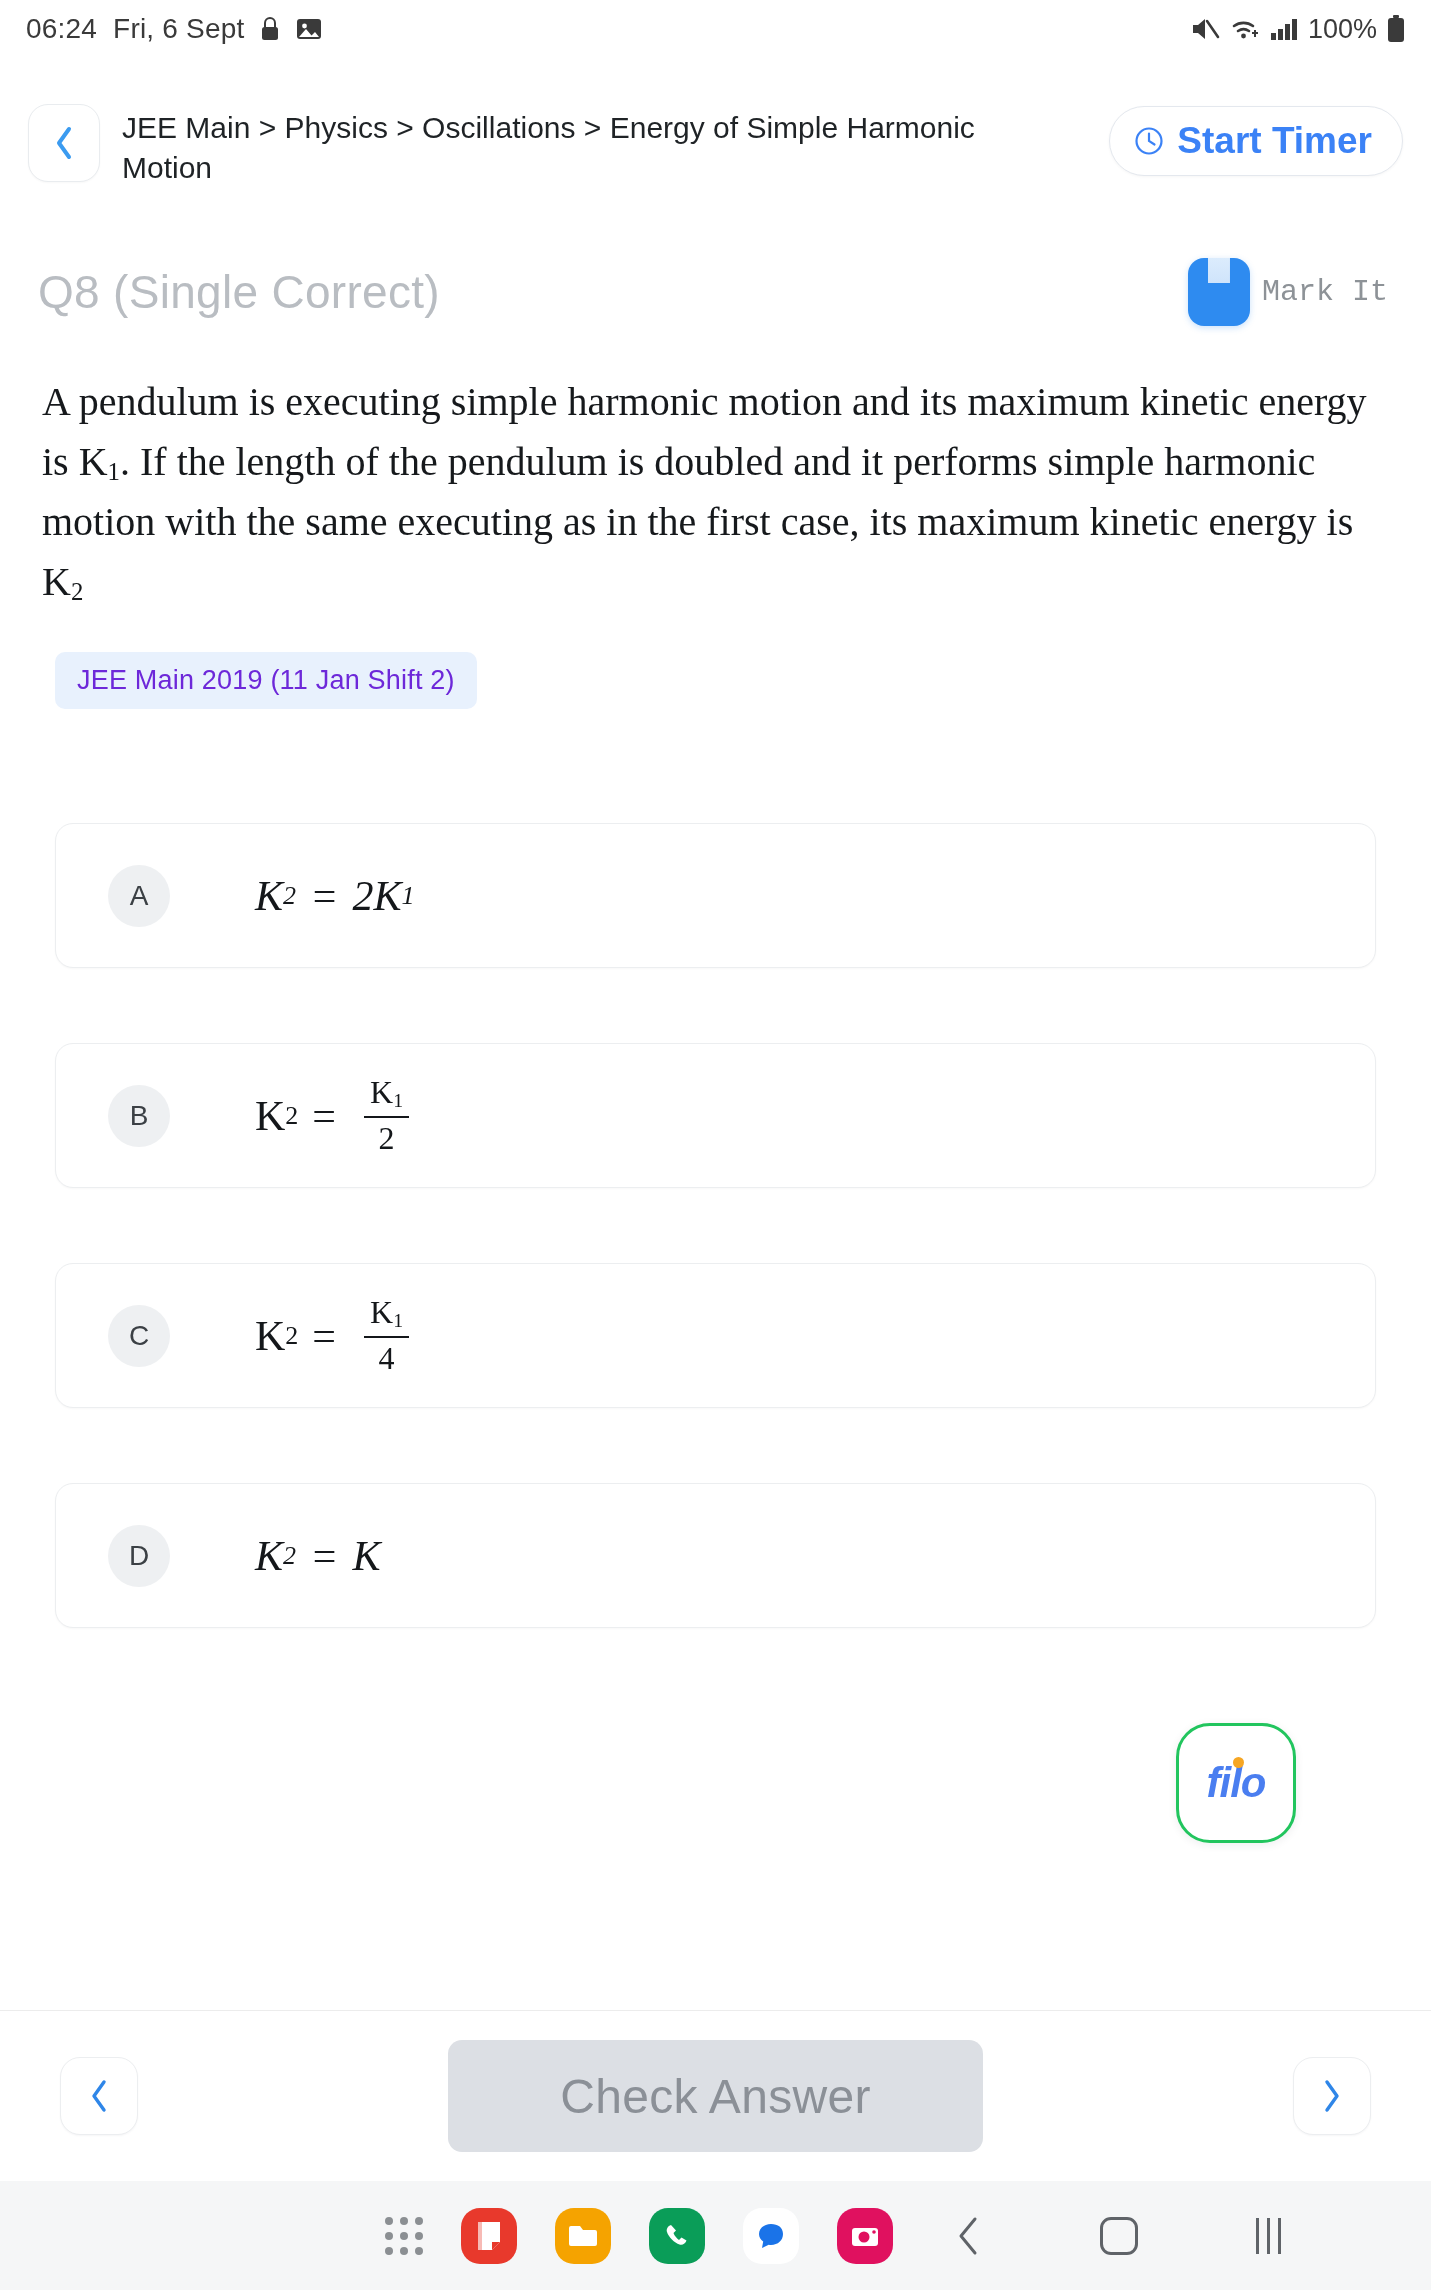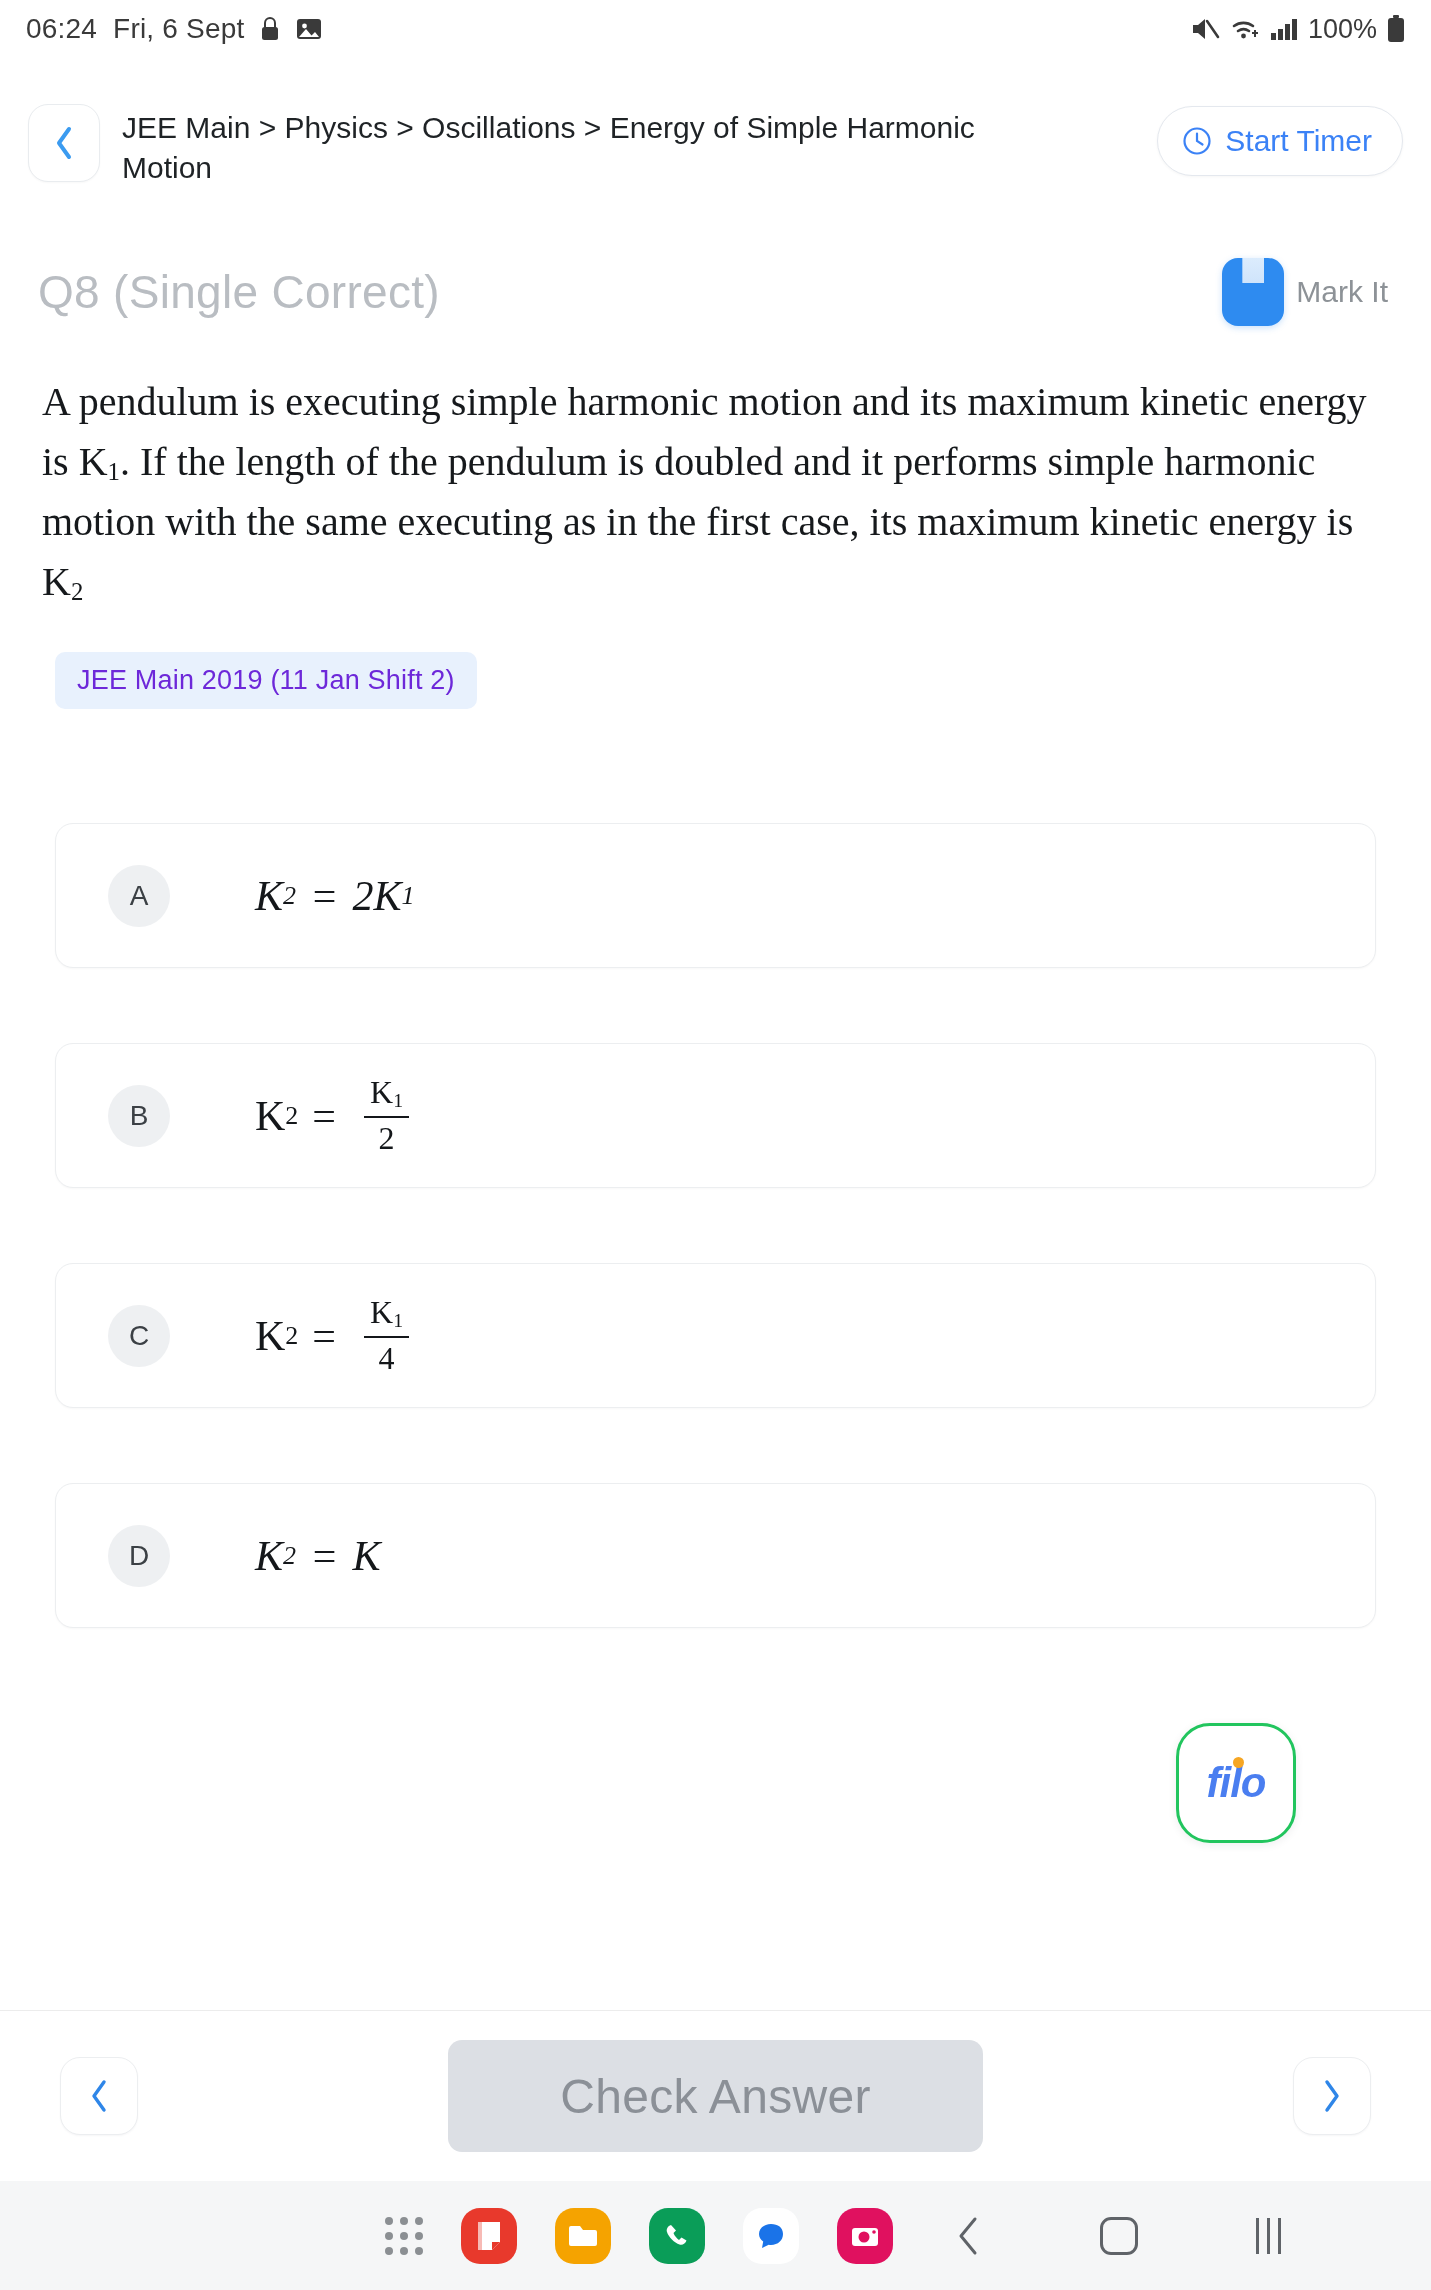--- a/index.html
+++ b/index.html
@@ -36,31 +36,31 @@
   }
   .crumb {
     flex: 1 1 auto; margin-left: 22px; margin-top: 4px; padding-right: 14px;
     font-size: 30px; line-height: 1.32; color: #1f2326; font-weight: 400;
     max-width: 900px;
   }
   .timerbtn {
     flex: 0 0 auto; margin-left: auto; margin-top: 2px;
     height: 70px; padding: 0 30px 0 24px; border: 1px solid #e4e8ee;
     border-radius: 36px; background: #fff; display: flex; align-items: center; gap: 13px;
-    color: #3b82f6; font-size: 30px; font-weight: 400;
+    color: #3b82f6; font-size: 37px; font-weight: 700;
     box-shadow: 0 1px 3px rgba(0,0,0,.04);
   }
 
   
   .qhead {
     position: absolute; top: 258px; left: 0; width: 1431px;
     display: flex; align-items: center; padding: 0 38px;
   }
   .qtitle { font-size: 46px; color: #b9bdc2; font-weight: 400; letter-spacing: .3px; }
-  .markit { margin-left: auto; display: flex; align-items: center; gap: 12px; margin-right: 5px; }
+  .markit { margin-left: auto; display: flex; align-items: center; gap: 12px; margin-right: 5px; font-family: Liberation Mono, monospace; }
   .markicon {
     width: 62px; height: 68px; border-radius: 16px; background: #2e8bf0;
     display: flex; align-items: flex-start; justify-content: center; position: relative;
     box-shadow: 0 2px 6px rgba(46,139,240,.25);
   }
   .markicon .ribbon {
     width: 22px; height: 46px; margin-top: 0;
     background: linear-gradient(180deg,#dcecfd 0%, #cfe4fb 55%, #2e8bf0 55%, #2e8bf0 100%);
     clip-path: polygon(0 0, 100% 0, 100% 100%, 50% 72%, 0 100%);
   }

